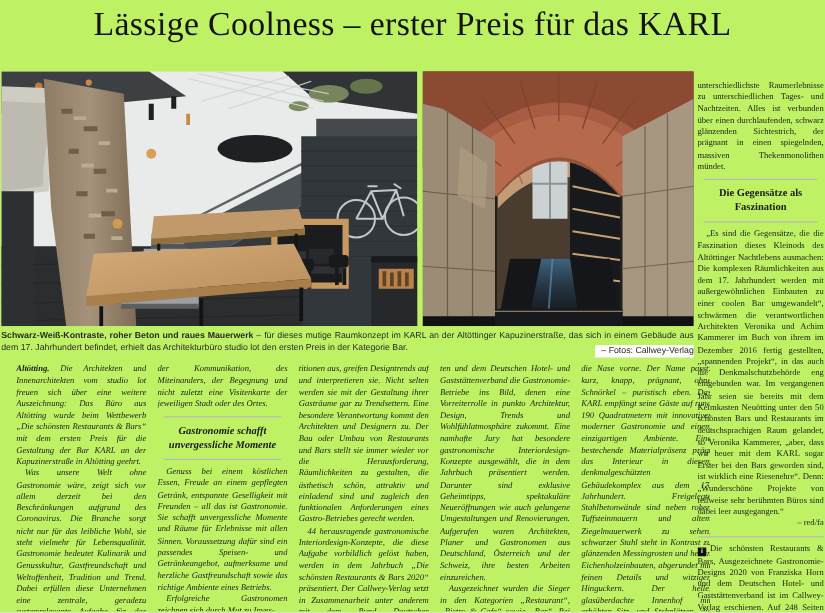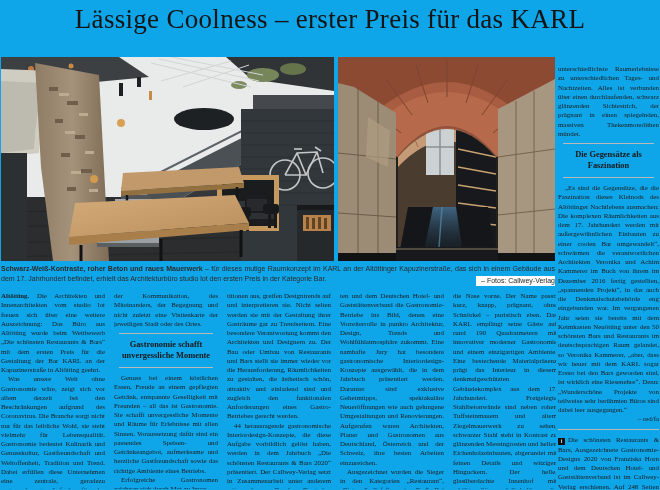--- a/index.html
+++ b/index.html
@@ -1,30 +1,30 @@
 <!DOCTYPE html>
 <html><head>
 <meta charset="utf-8">
 <style>
   html,body{margin:0;padding:0;background:#e8e8e8;}
-  .page{position:relative;width:660px;height:490px;background:#0ea5e9;overflow:hidden;
+  .page{position:relative;width:660px;height:490px;background:#bef264;overflow:hidden;
         font-family:"Liberation Serif",serif;color:#1c1c1c;margin:0 auto;}
   .title{position:absolute;top:4px;left:0;right:0;margin:0;text-align:center;
          font-size:27px;font-weight:normal;letter-spacing:.3px;color:#141414;}
   .subtitle{position:absolute;top:41px;left:0;right:0;text-align:center;
             font-weight:bold;font-size:11.5px;color:#161616;}
   .photoL{position:absolute;left:1px;top:57px;width:333px;height:204px;overflow:hidden;}
   .photoR{position:absolute;left:338px;top:57px;width:217px;height:204px;overflow:hidden;}
   .photoL svg,.photoR svg{display:block;}
   .caption{position:absolute;left:1px;top:264px;width:554px;height:22px;
            font-family:"Liberation Sans",sans-serif;font-size:7px;line-height:9.8px;
            text-align:justify;color:#2a2a2a;}
   .cap-lead{font-weight:bold;}
   .credit{position:absolute;right:0;bottom:0;background:#fcfcfb;padding-left:5px;}
-  .cols{position:absolute;left:1px;top:291px;width:555px;height:198px;display:flex;gap:9px;overflow:hidden;}
+  .cols{position:absolute;left:13px;top:291px;width:555px;height:198px;display:flex;gap:9px;overflow:hidden;font-style:italic;}
   .col{width:104px;flex:0 0 104px;overflow:hidden;text-align:justify;
        font-size:6.9px;line-height:9.25px;}
   .col p,.col6 p{margin:0;}
   p.ind{text-indent:7px;}
   .col6{position:absolute;left:558px;top:64px;width:101px;height:429px;overflow:hidden;
         text-align:justify;font-size:6.9px;line-height:9.25px;}
   .subhead{display:block;width:90%;margin:5px auto 5px auto;padding:6px 0 6px 0;
            text-align:center;font-weight:bold;font-size:8.4px;line-height:10.5px;
            border-top:1px solid #b9b9b9;border-bottom:1px solid #b9b9b9;color:#181818;}
   .sig{text-align:right;}

